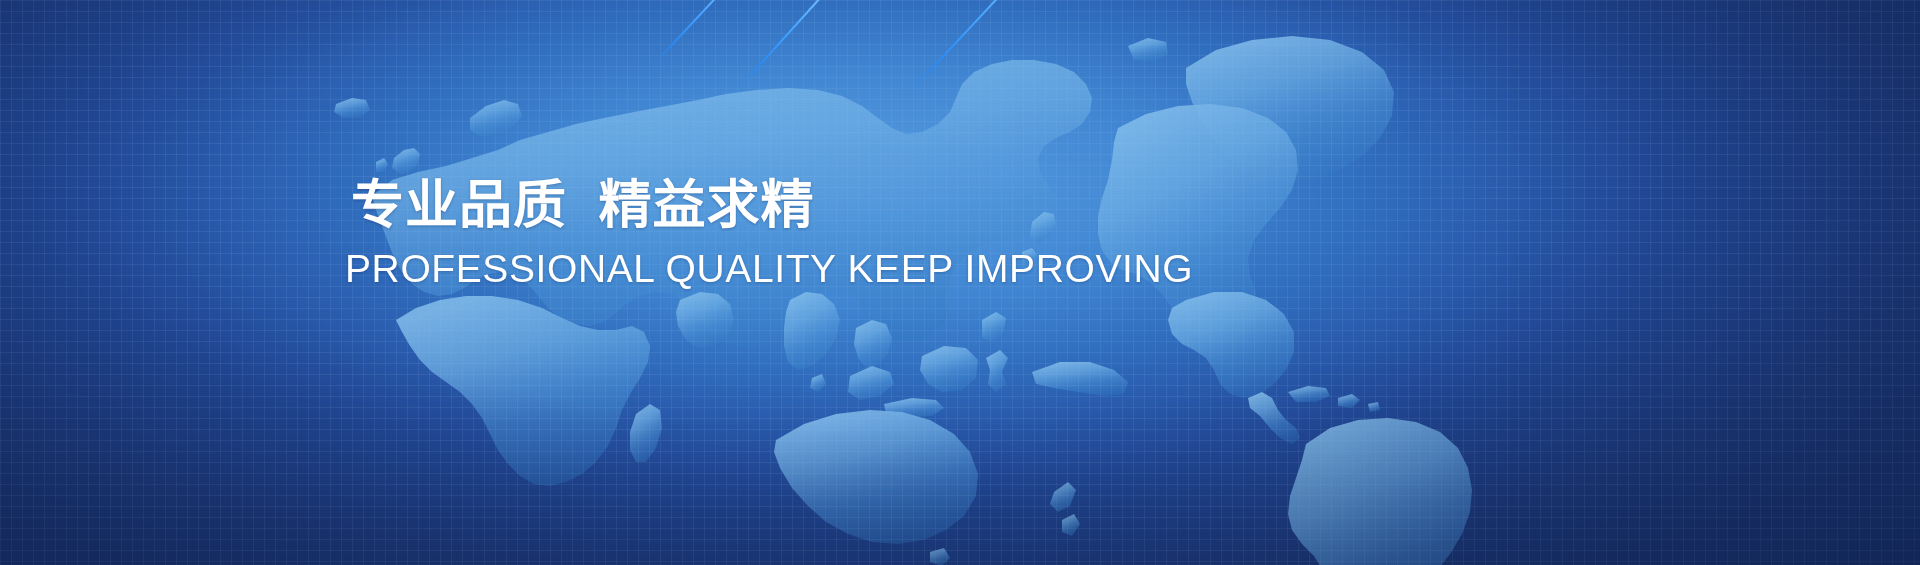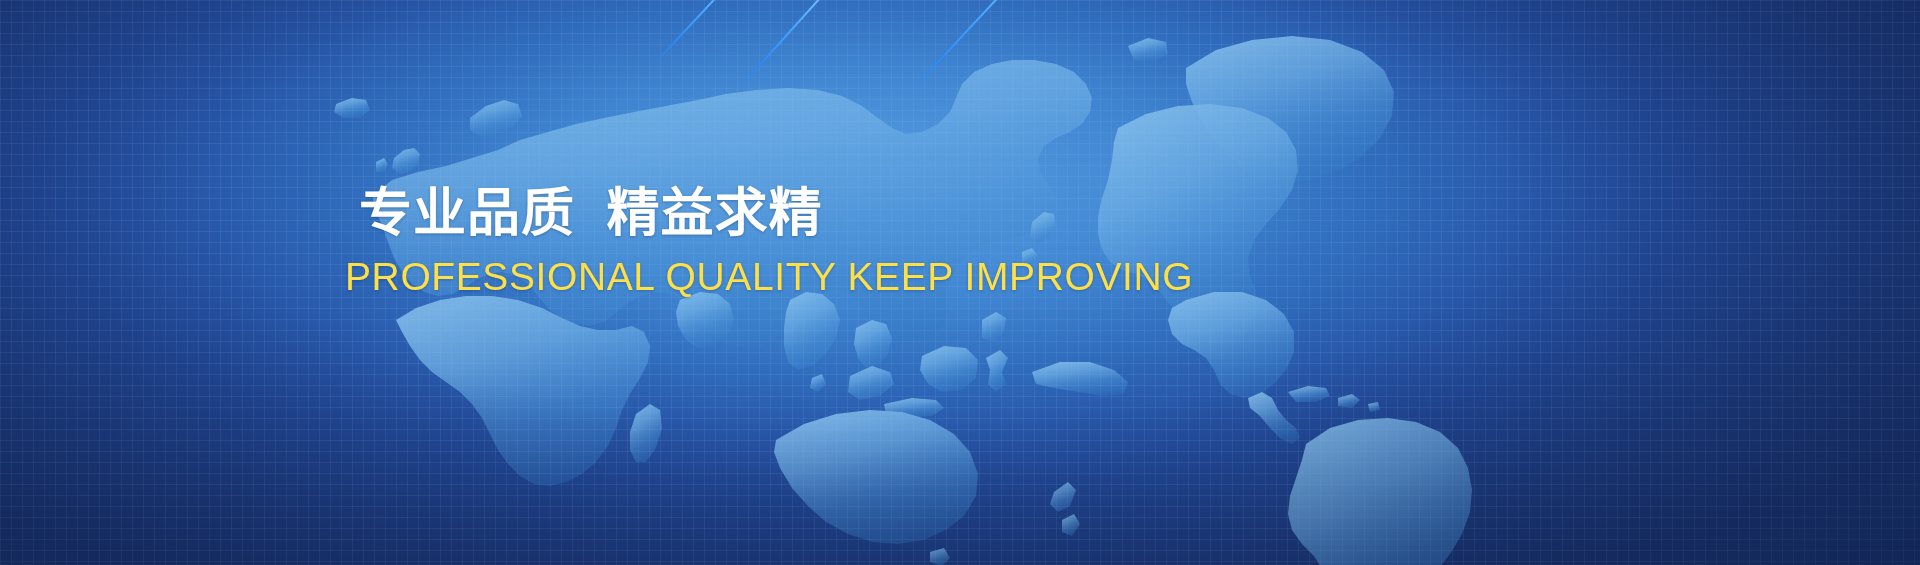--- a/index.html
+++ b/index.html
@@ -100,35 +100,35 @@
   }
 
   
   .text-block {
     position: absolute;
     left: 343px;
     top: 168px;
     width: 900px;
   }
   .headline-cn {
-    margin: 16px;
+    margin: 8px;
     font-size: 53px;
     line-height: 1.08;
     font-weight: 700;
     color: #ffffff;
     letter-spacing: 1px;
     white-space: pre;
     text-shadow: 0 1px 3px rgba(8,28,70,0.30);
   }
   .subhead-en {
-    margin: 8px 0 0 2px;
+    margin: 16px 0 0 2px;
     font-size: 39px;
     line-height: 1.05;
     font-weight: 300;
-    color: #fde047;
+    color: #ffffff;
     letter-spacing: 0.6px;
     white-space: pre;
     text-shadow: 0 1px 3px rgba(8,28,70,0.26);
   }
 </style>
 </head>
 <body>
 
 <div class="banner">
 

